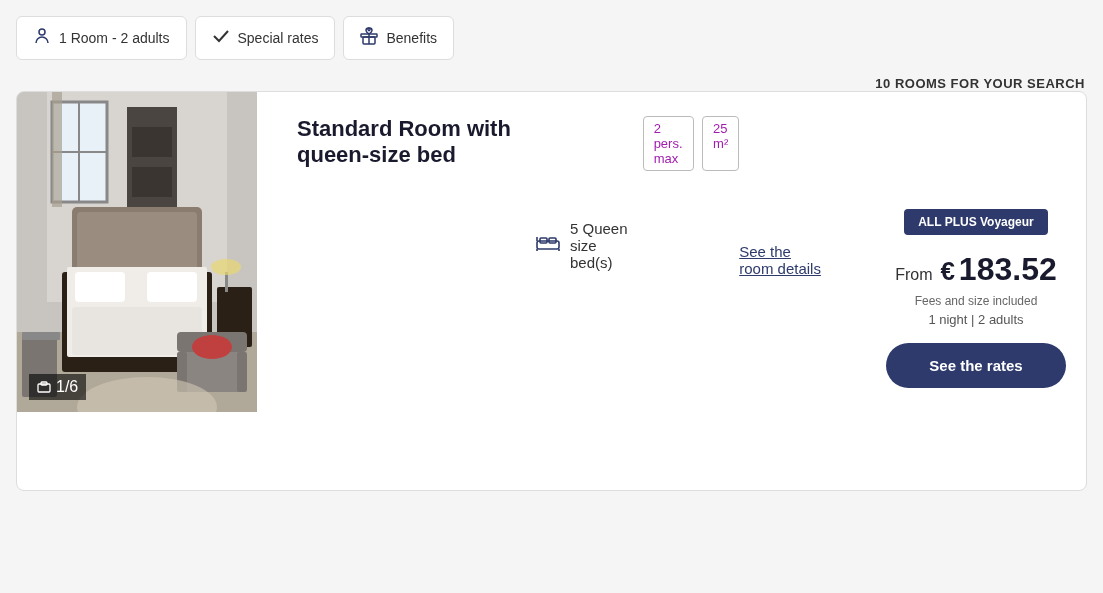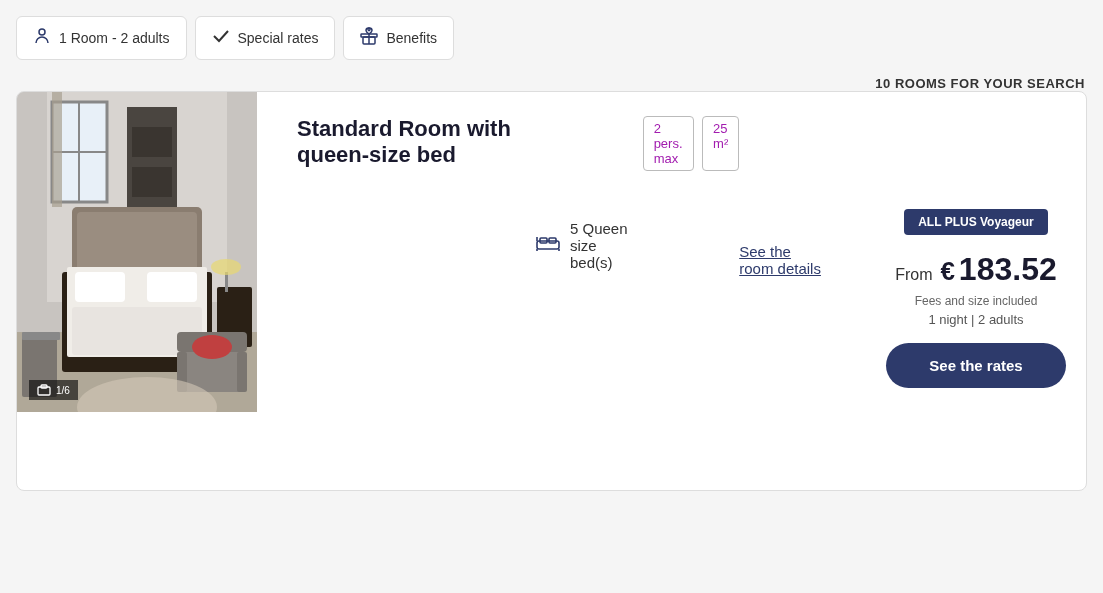--- a/index.html
+++ b/index.html
@@ -97,21 +97,21 @@
       flex-shrink: 0;
     }
     .image-counter {
       position: absolute;
       bottom: 12px;
       left: 12px;
       background: rgba(0,0,0,0.6);
       color: #fff;
       padding: 4px 8px;
       border-radius: 0;
-      font-size: 10px;
+      font-size: 16px;
       display: flex;
       align-items: center;
       gap: 5px;
     }
     .room-details-section {
       flex: 1;
       padding: 24px 40px;
       display: flex;
     }
     .room-title {

